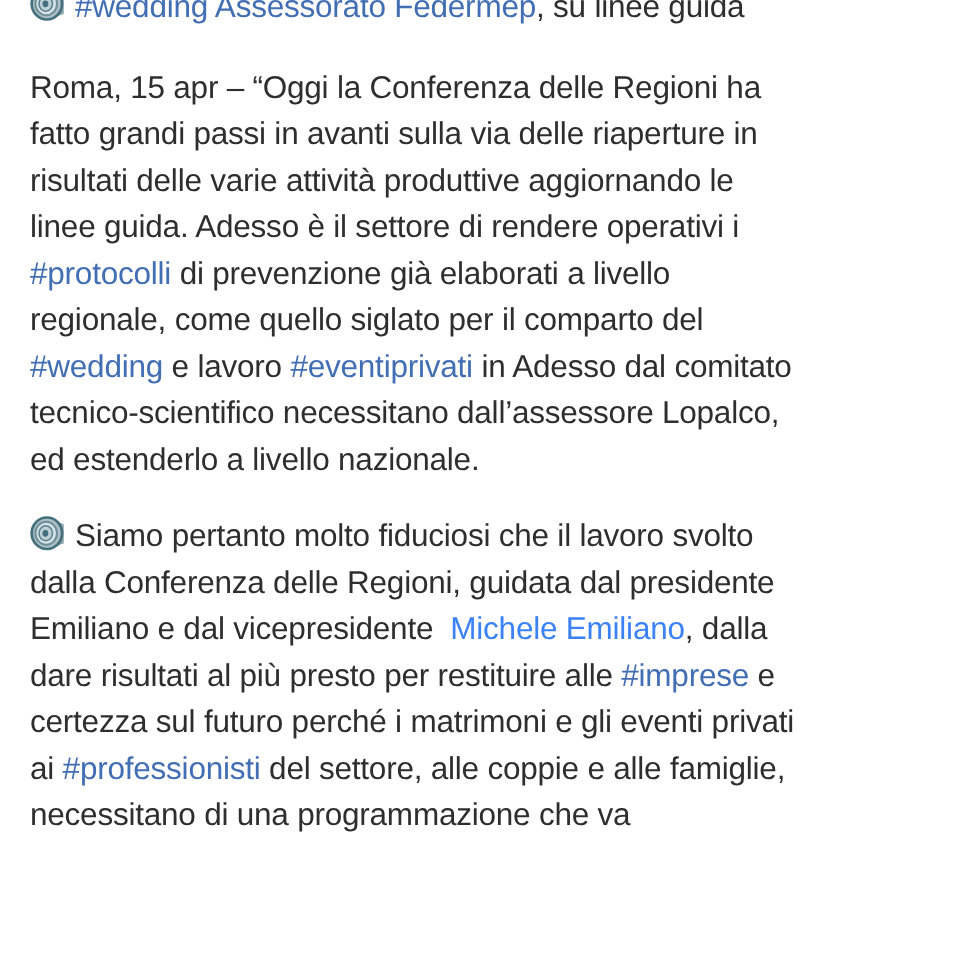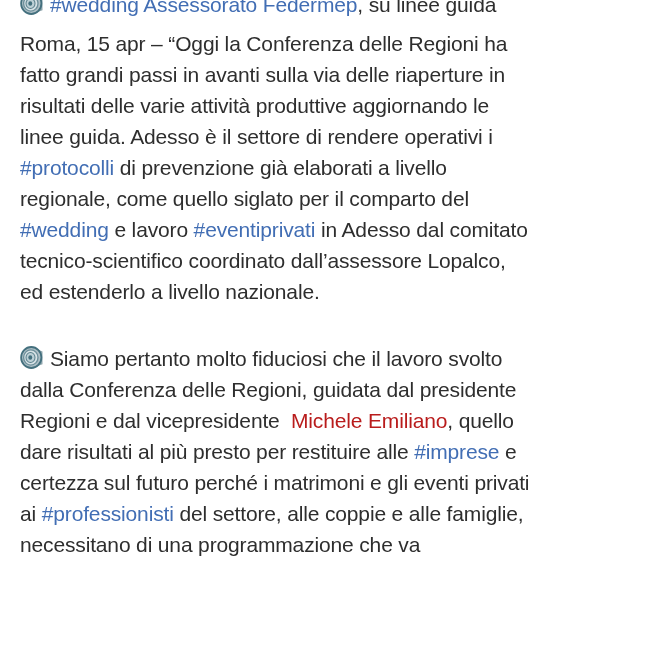--- a/index.html
+++ b/index.html
@@ -28,26 +28,26 @@
     line-height: 31px;
     letter-spacing: -0.15px;
     color: #2e2e2e;
   }
   .para.headline {
     margin-top: -13px;
   }
   .para.headline .line {
     line-height: 35px;
   }
-  .para.body-1 { margin-top: 6px; }
-  .para.body-2 { margin-top: 36px; }
+  .para.body-1 { margin-top: 21px; }
+  .para.body-2 { margin-top: 20px; }
 
   .seg-body    { color: #2e2e2e; }
   .seg-hashtag { color: #426eb4; cursor: pointer; }
-  .seg-mention { color: #b91c1c; cursor: pointer; }
+  .seg-mention { color: #3b82f6; cursor: pointer; }
 
   .emoji-icon {
     display: inline-block;
     width: 27px;
     height: 27px;
     vertical-align: -5px;
     margin-right: 3px;
   }
   .emoji-icon svg { width: 100%; height: 100%; display: block; }
 </style>
@@ -65,31 +65,31 @@
   </svg></span><span class="seg-hashtag">#wedding Assessorato Federmep</span><span class="seg-body">, su linee guida</span></div>
     </div>
     <div class="para body-1">
       <div class="line"><span class="seg-body">Roma, 15 apr – “Oggi la Conferenza delle Regioni ha</span></div>
       <div class="line"><span class="seg-body">fatto grandi passi in avanti sulla via delle riaperture in</span></div>
       <div class="line"><span class="seg-body">risultati delle varie attività produttive aggiornando le</span></div>
       <div class="line"><span class="seg-body">linee guida. Adesso è il settore di rendere operativi i</span></div>
       <div class="line"><span class="seg-hashtag">#protocolli</span><span class="seg-body"> di prevenzione già elaborati a livello</span></div>
       <div class="line"><span class="seg-body">regionale, come quello siglato per il comparto del</span></div>
       <div class="line"><span class="seg-hashtag">#wedding</span><span class="seg-body"> e lavoro </span><span class="seg-hashtag">#eventiprivati</span><span class="seg-body"> in Adesso dal comitato</span></div>
-      <div class="line"><span class="seg-body">tecnico-scientifico coordinato dall’assessore Lopalco,</span></div>
+      <div class="line"><span class="seg-body">tecnico-scientifico necessitano dall’assessore Lopalco,</span></div>
       <div class="line"><span class="seg-body">ed estenderlo a livello nazionale.</span></div>
     </div>
     <div class="para body-2">
       <div class="line"><span class="emoji-icon"><svg viewBox="0 0 36 36" xmlns="http://www.w3.org/2000/svg" aria-hidden="true">
     <path d="M16 4 L30 10 L30 27 L16 32 Z" fill="#8fa6ad"></path>
     <ellipse cx="15" cy="18" rx="13.5" ry="14" fill="#aebfc6" stroke="#44707e" stroke-width="2.4"></ellipse>
     <ellipse cx="14.4" cy="18" rx="9.6" ry="10.2" fill="#d7e2e6" stroke="#6d8f9a" stroke-width="1.8"></ellipse>
     <ellipse cx="14" cy="18" rx="6" ry="6.6" fill="#bdd0d6" stroke="#5d828e" stroke-width="1.4"></ellipse>
     <ellipse cx="13.7" cy="18" rx="2.6" ry="3" fill="#44707e"></ellipse>
   </svg></span><span class="seg-body">Siamo pertanto molto fiduciosi che il lavoro svolto</span></div>
       <div class="line"><span class="seg-body">dalla Conferenza delle Regioni, guidata dal presidente</span></div>
-      <div class="line"><span class="seg-body">Regioni e dal vicepresidente  </span><span class="seg-mention">Michele Emiliano</span><span class="seg-body">, quello</span></div>
+      <div class="line"><span class="seg-body">Emiliano e dal vicepresidente  </span><span class="seg-mention">Michele Emiliano</span><span class="seg-body">, dalla</span></div>
       <div class="line"><span class="seg-body">dare risultati al più presto per restituire alle </span><span class="seg-hashtag">#imprese</span><span class="seg-body"> e</span></div>
       <div class="line"><span class="seg-body">certezza sul futuro perché i matrimoni e gli eventi privati</span></div>
       <div class="line"><span class="seg-body">ai </span><span class="seg-hashtag">#professionisti</span><span class="seg-body"> del settore, alle coppie e alle famiglie,</span></div>
       <div class="line"><span class="seg-body">necessitano di una programmazione che va</span></div>
     </div>
   </article>
 
 </body></html>

